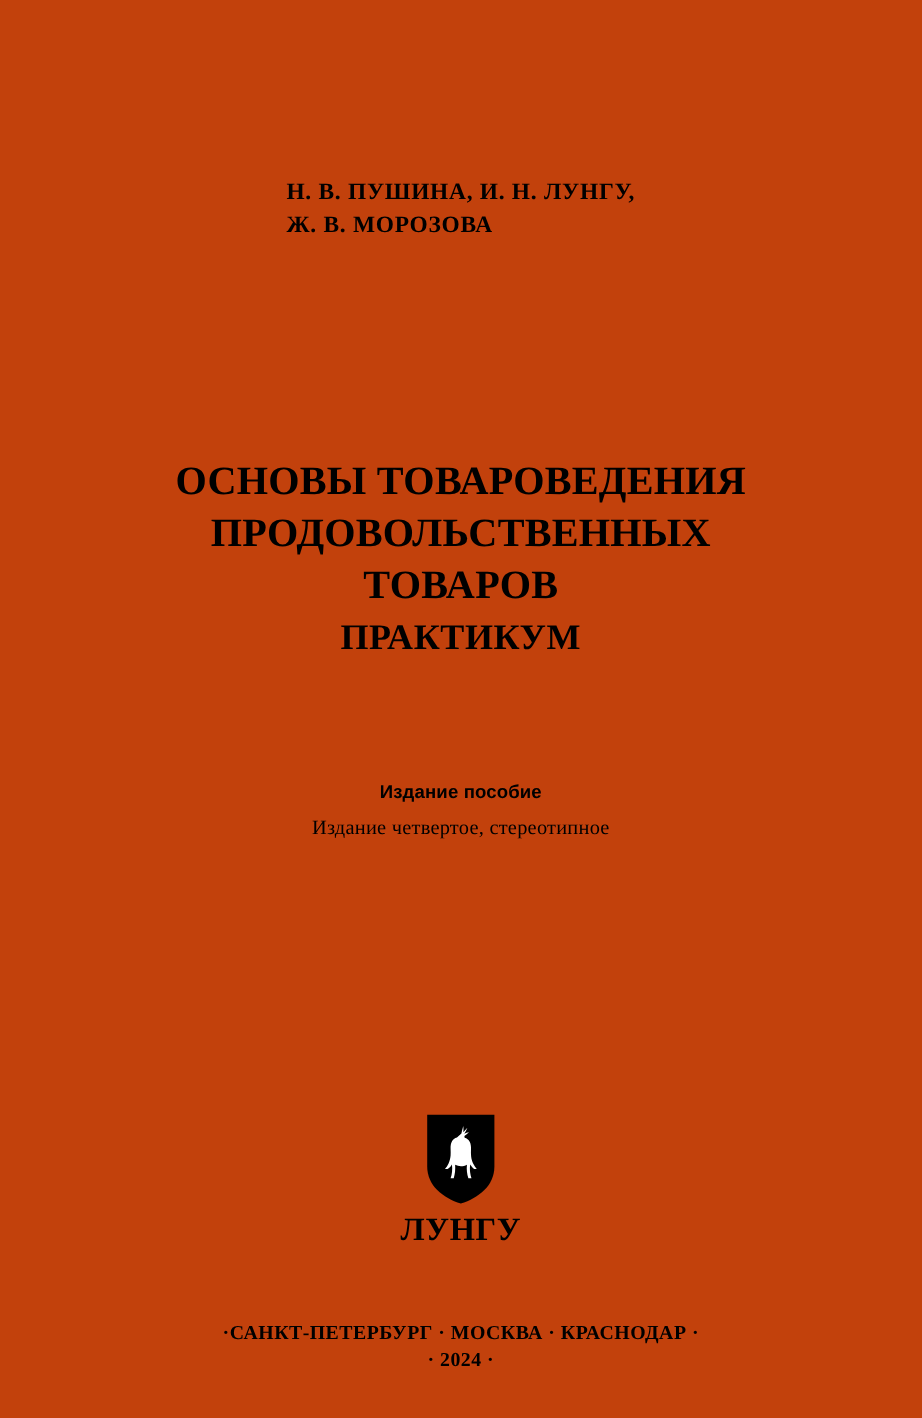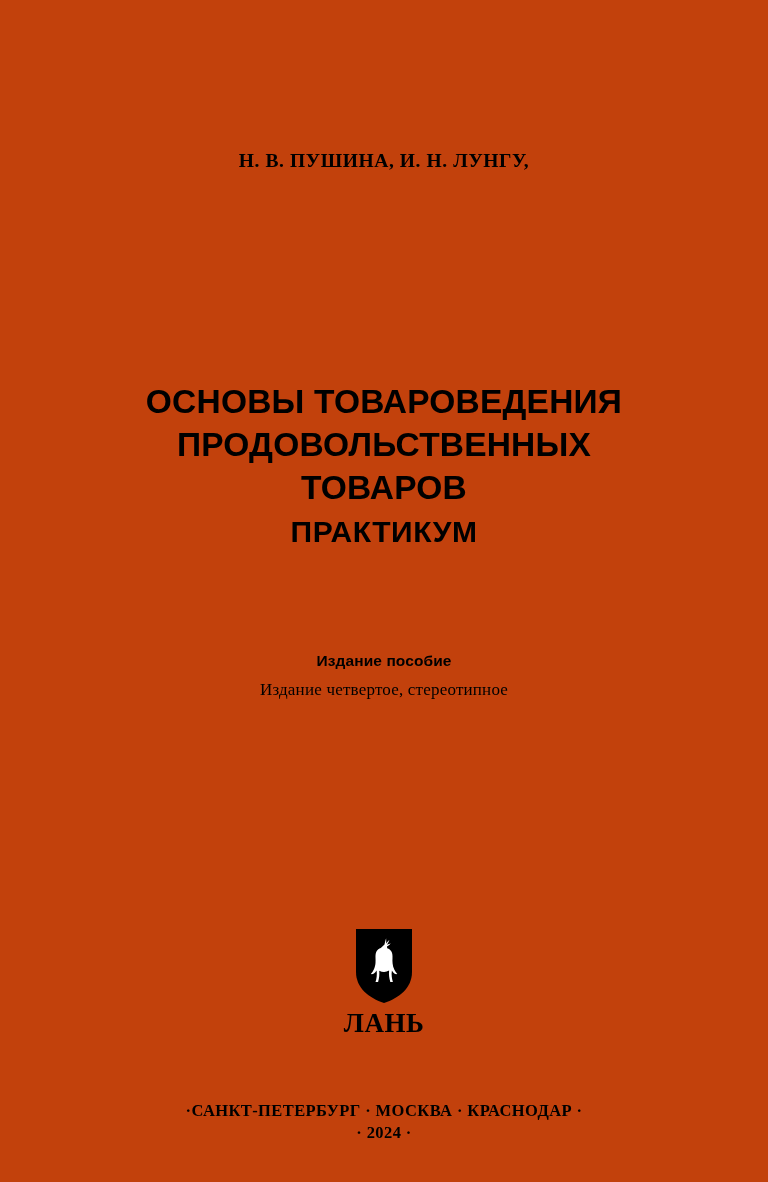--- a/index.html
+++ b/index.html
@@ -43,21 +43,21 @@
     text-align: left;
   }
 
   
   .title {
     position: absolute;
     top: 380px;
     left: 0;
     right: 0;
     text-align: center;
-    font-family: Liberation Sans, sans-serif;
+    font-family: Liberation Serif, serif;
     font-weight: bold;
     font-size: 33.5px;
     line-height: 1.29;
     letter-spacing: 0.2px;
   }
   .title .tline {
     display: block;
     white-space: pre;
   }
   .title .tline.small {
@@ -130,20 +130,21 @@
   .imprint .year { display: block; white-space: pre; }
 </style>
 </head>
 <body>
 
 <div class="page">
 
   <div class="authors">
     <span class="authors-inner">
       <span class="line">Н. В. ПУШИНА, И. Н. ЛУНГУ,</span>
+      <span class="line">Ж. В. МОРОЗОВА</span>
     </span>
   </div>
 
   <div class="title">
     <span class="tline">ОСНОВЫ ТОВАРОВЕДЕНИЯ</span>
     <span class="tline">ПРОДОВОЛЬСТВЕННЫХ</span>
     <span class="tline">ТОВАРОВ</span>
     <span class="tline small">ПРАКТИКУМ</span>
   </div>
 
@@ -169,21 +170,21 @@
                    c-0.2 -1.9 -0.2 -3.8 0 -5.7 c-1.6 0.9 -3.3 1.3 -5.0 1.3
                    c-1.7 0 -3.3 -0.4 -4.8 -1.2 c0.1 2.0 0.1 3.9 -0.1 5.8
                    c-0.2 1.8 -0.6 3.6 -1.1 5.4 l-2.6 0 c0.6 -1.7 1.0 -3.5 1.2 -5.5
                    c0.2 -2.0 0.2 -4.0 -0.1 -6.0 c-0.8 1.4 -1.7 2.4 -2.7 3.1
                    c-1.0 0.7 -2.0 0.9 -3.1 0.6 c1.2 -1.4 2.2 -2.9 3.0 -4.6
                    c1.0 -2.0 1.5 -4.2 1.7 -6.5 c0.1 -1.8 0.1 -3.7 0 -5.6
                    c-0.1 -2.4 0.2 -4.4 1.1 -6.1 c0.9 -1.7 2.3 -2.8 4.2 -3.3 Z"></path>
         </g>
       </svg>
     </span>
-    <span class="logo-name">ЛАНЬ</span>
+    <span class="logo-name">ЛУНГУ</span>
   </div>
 
   <div class="imprint">
     <span class="cities">·САНКТ-ПЕТЕРБУРГ · МОСКВА · КРАСНОДАР ·</span>
     <span class="year">· 2024 ·</span>
   </div>
 
 </div>
 
 </body></html>

